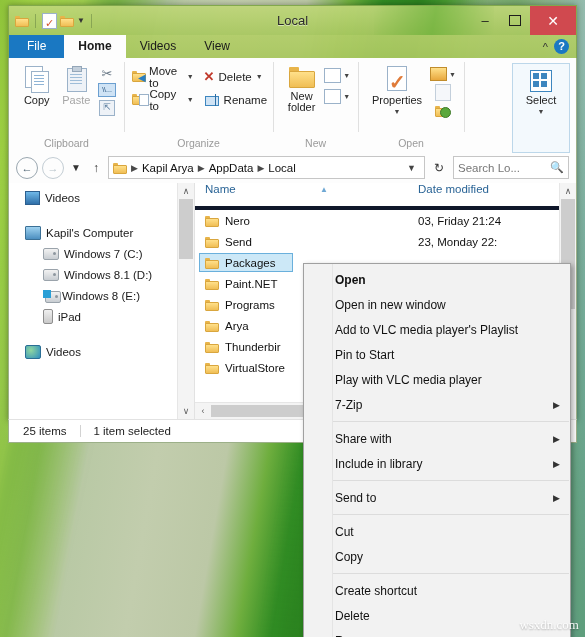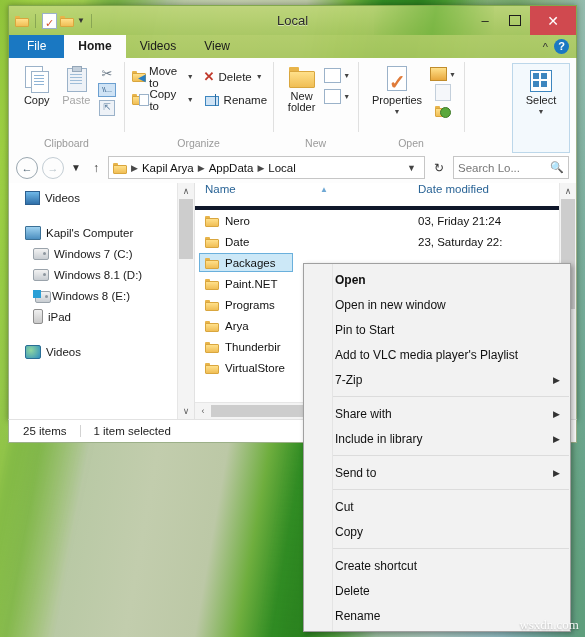--- a/index.html
+++ b/index.html
@@ -156,21 +156,21 @@
   #content {
     display: flex;
     height: 236px;
     background: #fff;
     border-left: 1px solid #9cb089;
     border-right: 1px solid #9cb089;
   }
   #navpane { width: 185px; position: relative; background: #fff; overflow: hidden; }
   .tree { padding: 4px 0 0 0; font-size: 11.5px; color: #1a1a1a; }
   .tree-item { display: flex; align-items: center; gap: 5px; height: 21px; padding-left: 16px; }
-  .tree-item.indent { padding-left: 24px; }
+  .tree-item.indent { padding-left: 34px; }
   .tree-gap { height: 14px; }
 
   .vscroll { position: absolute; right: 0; top: 0; bottom: 0; width: 16px; background: #f4f4f4;
              border-left: 1px solid #e6e6e6; display: flex; flex-direction: column; }
   .vscroll .arr { height: 16px; display: flex; align-items: center; justify-content: center;
                   font-size: 9px; color: #606060; }
   .vscroll .track { flex: 1; position: relative; }
   .vscroll .thumb { position: absolute; left: 1px; right: 1px; background: #cdcdcd; }
 
   #filepane { flex: 1; position: relative; background: #fff; border-left: 1px solid #e2e2e2; overflow: hidden; }
@@ -517,23 +517,23 @@
         <div class="filerow">
           <div class="fname">
             <span class="folder-ico"></span>
             <span>Nero</span>
           </div>
           <div class="fdate">03, Friday 21:24</div>
         </div>
         <div class="filerow">
           <div class="fname">
             <span class="folder-ico"></span>
-            <span>Date</span>
-          </div>
-          <div class="fdate">23, Saturday 22:</div>
+            <span>Send</span>
+          </div>
+          <div class="fdate">23, Monday 22:</div>
         </div>
         <div class="filerow" style="position:relative;">
           <div class="selrow-highlight"></div>
           <div class="fname" style="position:relative;align-items:flex-end;">
             <span class="folder-ico"></span>
             <span>Packages</span>
           </div>
         </div>
         <div class="filerow">
           <div class="fname">
@@ -593,24 +593,27 @@
 
 <div id="ctxmenu">
   <div class="menu-left-strip"></div>
   <div class="ml bold">
     <span>Open</span>
   </div>
   <div class="ml">
     <span>Open in new window</span>
   </div>
   <div class="ml">
+    <span>Add to VLC media player's Playlist</span>
+  </div>
+  <div class="ml">
     <span>Pin to Start</span>
   </div>
   <div class="ml">
-    <span>Add to VLC media player's Playlist</span>
+    <span>Play with VLC media player</span>
   </div>
   <div class="ml">
     <span>7-Zip</span>
     <span class="sub">▶</span>
   </div>
   <div class="divider"></div>
   <div class="ml">
     <span>Share with</span>
     <span class="sub">▶</span>
   </div>

